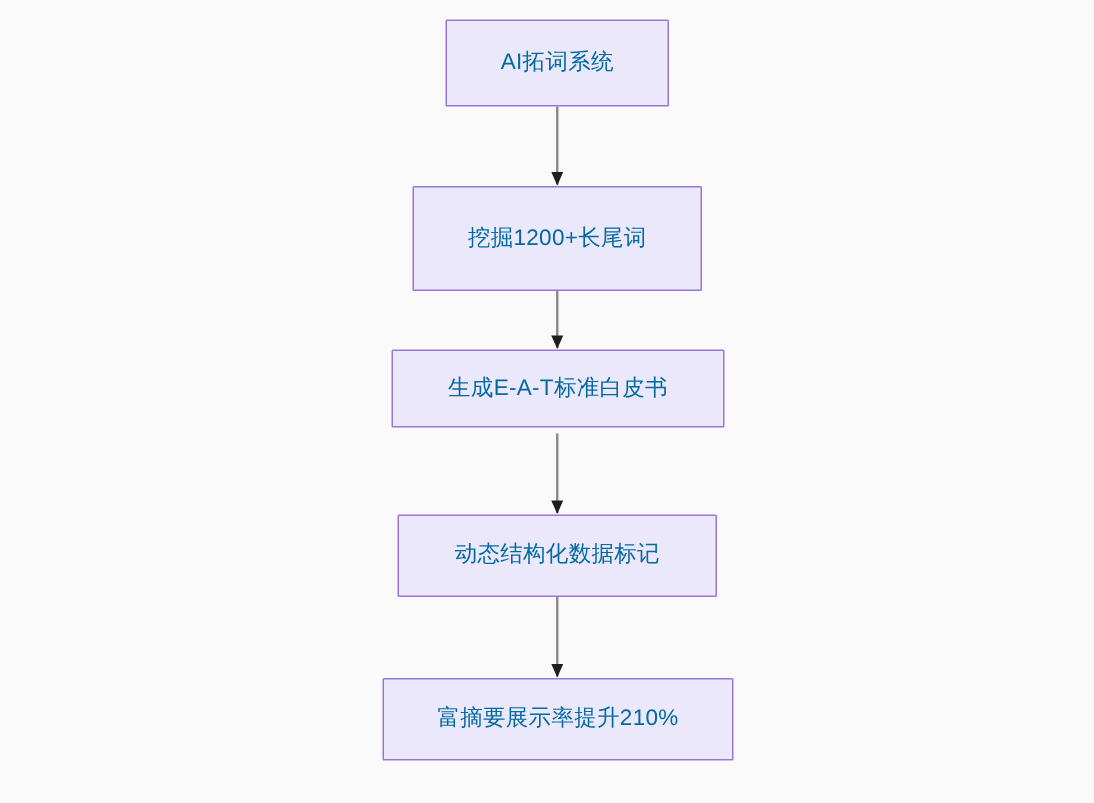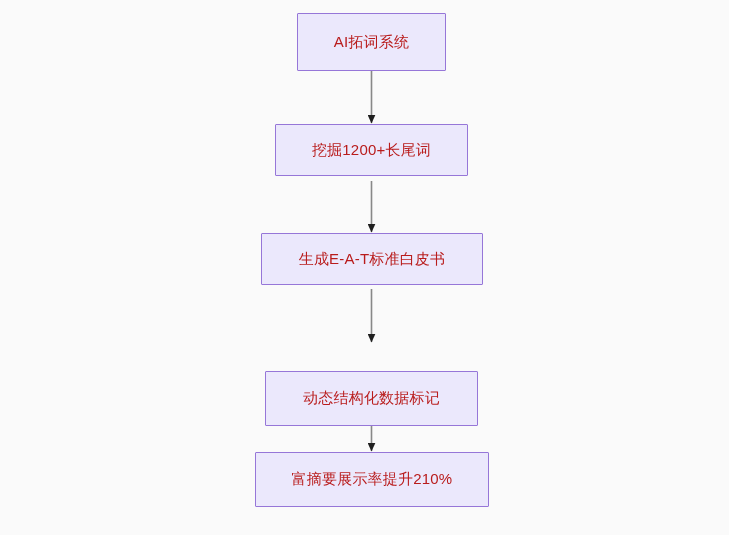--- a/index.html
+++ b/index.html
@@ -32,32 +32,32 @@
     box-sizing: border-box;
     background: #ebe8fc;
     border: 1.4px solid #9676d8;
     border-radius: 1px;
     display: flex;
     align-items: center;
     justify-content: center;
     text-align: center;
   }
   .node-label {
-    color: #b91c1c;
+    color: #0369a1;
     font-size: 15px;
     line-height: 1.25;
     letter-spacing: 0.2px;
     white-space: nowrap;
     font-weight: 400;
   }
   
   #node-0 { left: 297px; top: 13px;  width: 149px; height: 58px; }
-  #node-1 { left: 275px; top: 124px; width: 193px; height: 52px; text-align: center; }
+  #node-1 { left: 275px; top: 124px; width: 193px; height: 70px; text-align: center; }
   #node-2 { left: 261px; top: 233px; width: 222px; height: 52px; }
-  #node-3 { left: 265px; top: 343px; width: 213px; height: 55px; margin-top: 28px; }
+  #node-3 { left: 265px; top: 343px; width: 213px; height: 55px; }
   #node-4 { left: 255px; top: 452px; width: 234px; height: 55px; }
 </style>
 </head>
 <body>
 
 <div id="flow-canvas">
 
   <svg class="edge-layer" width="729" height="535" viewBox="0 0 729 535" xmlns="http://www.w3.org/2000/svg">
     <defs>
       <marker id="arrow" markerWidth="10" markerHeight="8" refX="8.4" refY="4" orient="auto" markerUnits="userSpaceOnUse">

